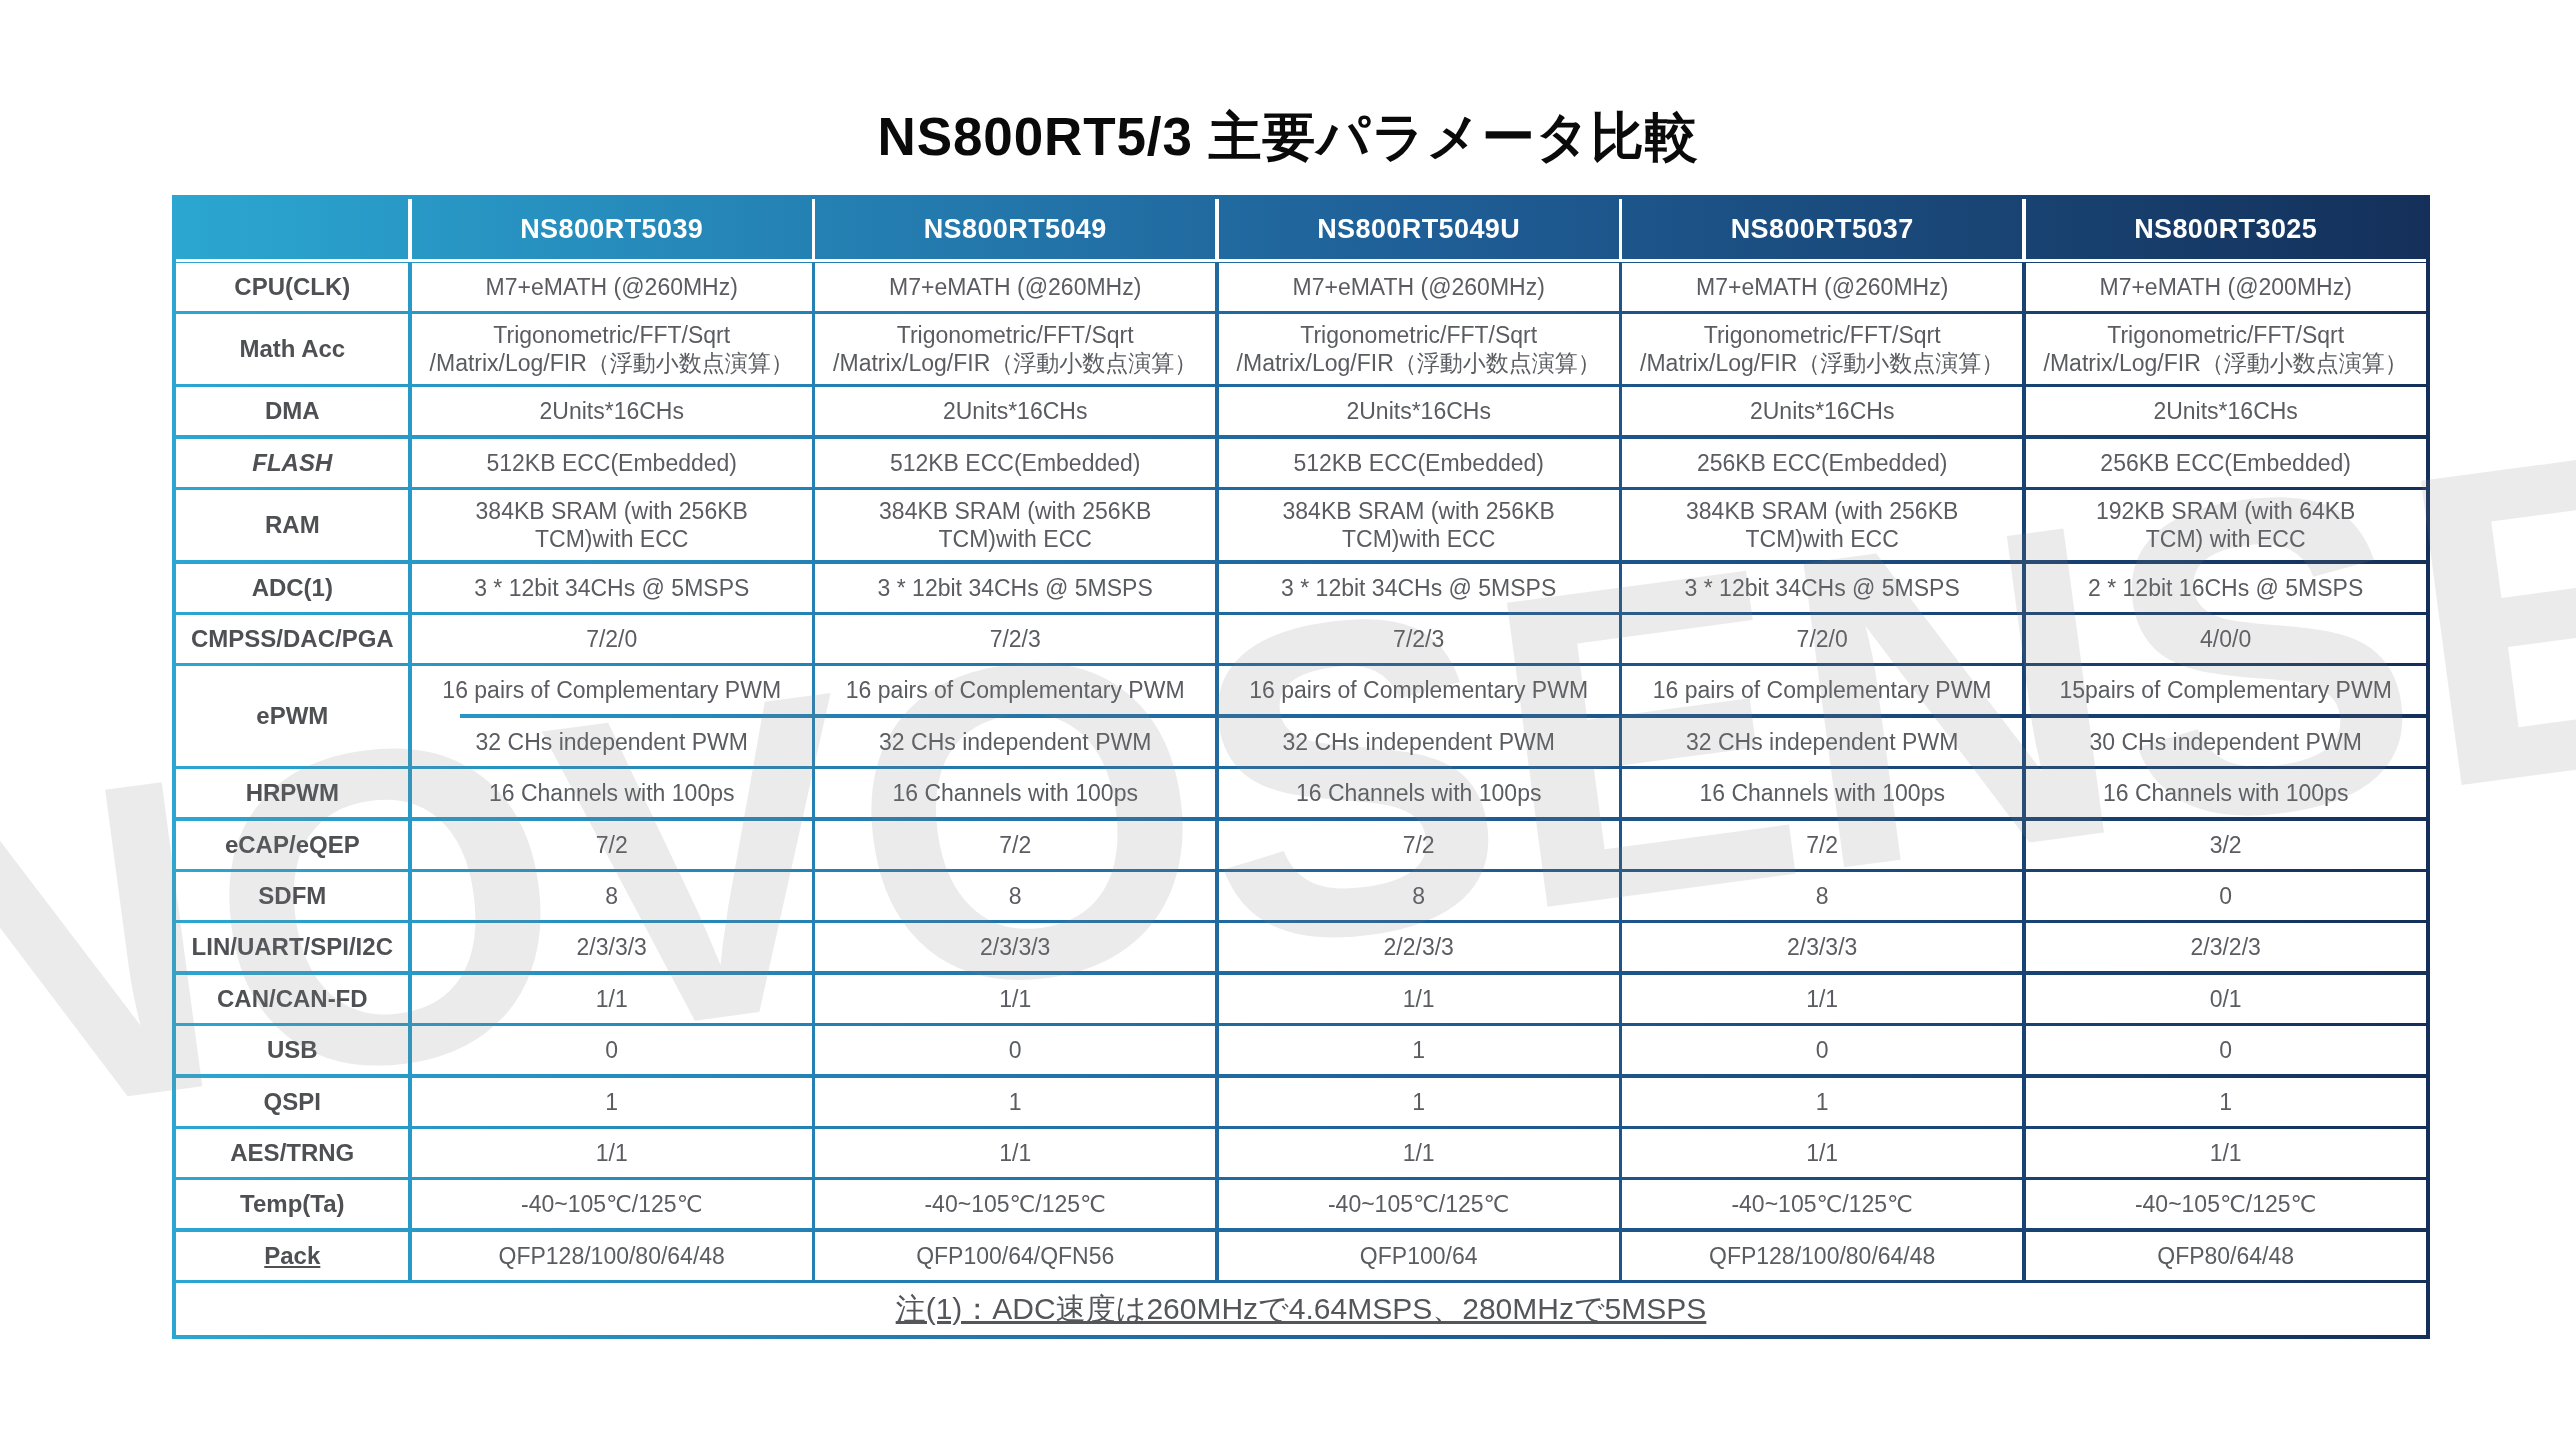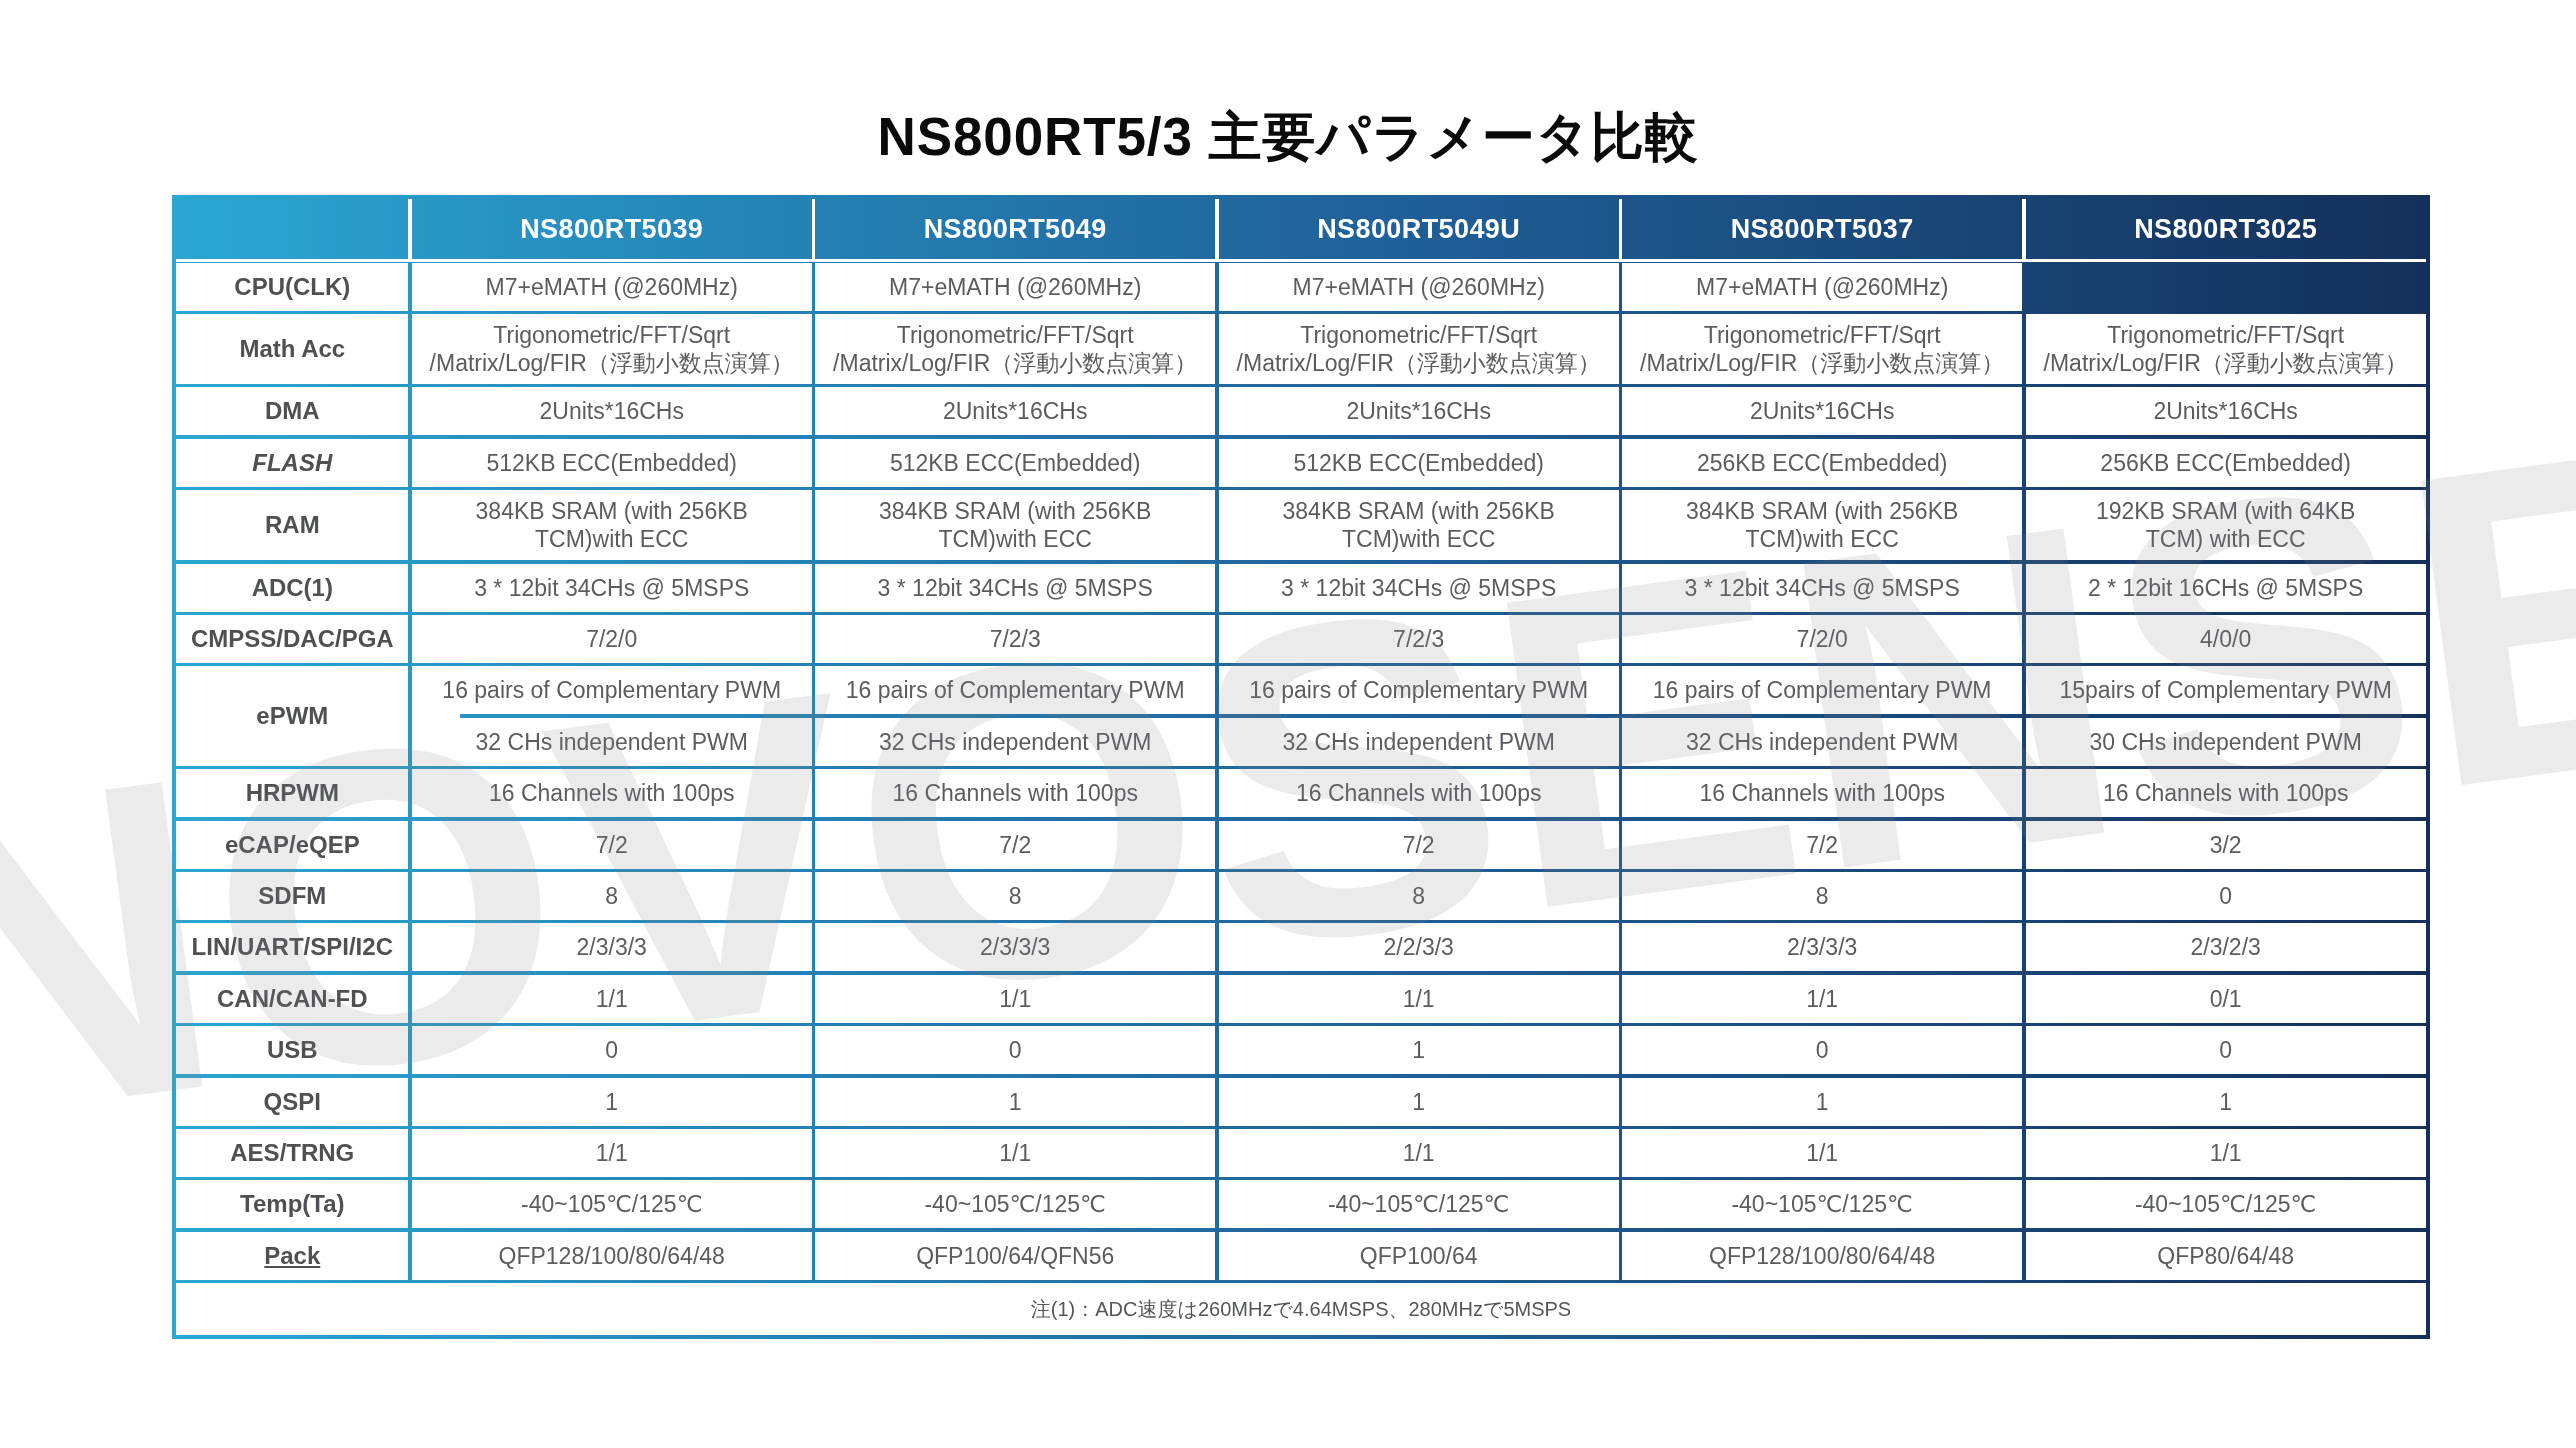--- a/index.html
+++ b/index.html
@@ -42,21 +42,21 @@
     content:"";position:absolute;top:0;right:-3.4px;width:3.4px;height:100%;background:#ffffff;
   }
   .header-underline{
     position:absolute;left:4.3px;right:4.3px;top:64px;height:3.4px;background:#ffffff;z-index:1;
   }
   .cell.label{font-weight:bold;color:var(--label-text);font-size:24px;}
   .cell.value{color:var(--value-text);font-size:23px;line-height:1.22;}
   .cell.value.notch::after{
     content:"";position:absolute;left:0;bottom:-3.4px;width:48px;height:3.4px;background:#ffffff;z-index:2;
   }
-  .cell.note{color:var(--note-text);font-size:20px;}
+  .cell.note{color:var(--note-text);font-size:30px;text-decoration:underline;}
   .watermark{
     position:absolute;left:-120px;top:562px;width:2833px;height:446px;
     transform:rotate(-7.6deg);
     font-size:446px;line-height:446px;font-weight:bold;letter-spacing:1.7px;
     text-align:center;color:var(--wm-color);
     z-index:5;pointer-events:none;user-select:none;white-space:nowrap;
   }
 </style>
 </head>
 <body>
@@ -70,20 +70,21 @@
     <div class="cell header sep" style="grid-area: 1 / 2;">NS800RT5039</div>
     <div class="cell header sep" style="grid-area: 1 / 3;">NS800RT5049</div>
     <div class="cell header sep" style="grid-area: 1 / 4;">NS800RT5049U</div>
     <div class="cell header sep" style="grid-area: 1 / 5;">NS800RT5037</div>
     <div class="cell header" style="grid-area: 1 / 6;">NS800RT3025</div>
     <div class="cell label" style="grid-area: 2 / 1;">CPU(CLK)</div>
     <div class="cell value" style="grid-area: 2 / 2;">M7+eMATH (@260MHz)</div>
     <div class="cell value" style="grid-area: 2 / 3;">M7+eMATH (@260MHz)</div>
     <div class="cell value" style="grid-area: 2 / 4;">M7+eMATH (@260MHz)</div>
     <div class="cell value" style="grid-area: 2 / 5;">M7+eMATH (@260MHz)</div>
+    <div class="cell value" style="grid-area: 2 / 6;">M7+eMATH (@200MHz)</div>
     <div class="cell label" style="grid-area: 3 / 1;">Math Acc</div>
     <div class="cell value" style="grid-area: 3 / 2;">Trigonometric/FFT/Sqrt
 /Matrix/Log/FIR（浮動小数点演算）</div>
     <div class="cell value" style="grid-area: 3 / 3;">Trigonometric/FFT/Sqrt
 /Matrix/Log/FIR（浮動小数点演算）</div>
     <div class="cell value" style="grid-area: 3 / 4;">Trigonometric/FFT/Sqrt
 /Matrix/Log/FIR（浮動小数点演算）</div>
     <div class="cell value" style="grid-area: 3 / 5;">Trigonometric/FFT/Sqrt
 /Matrix/Log/FIR（浮動小数点演算）</div>
     <div class="cell value" style="grid-area: 3 / 6;">Trigonometric/FFT/Sqrt

